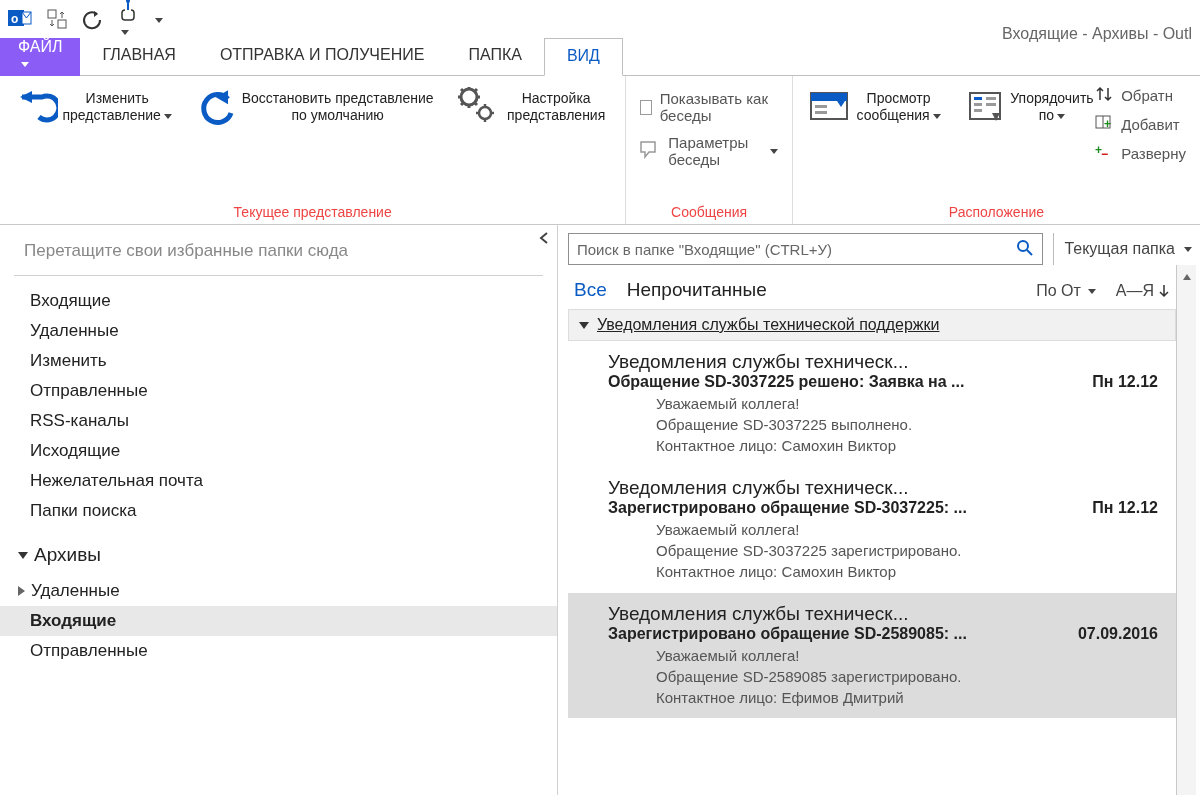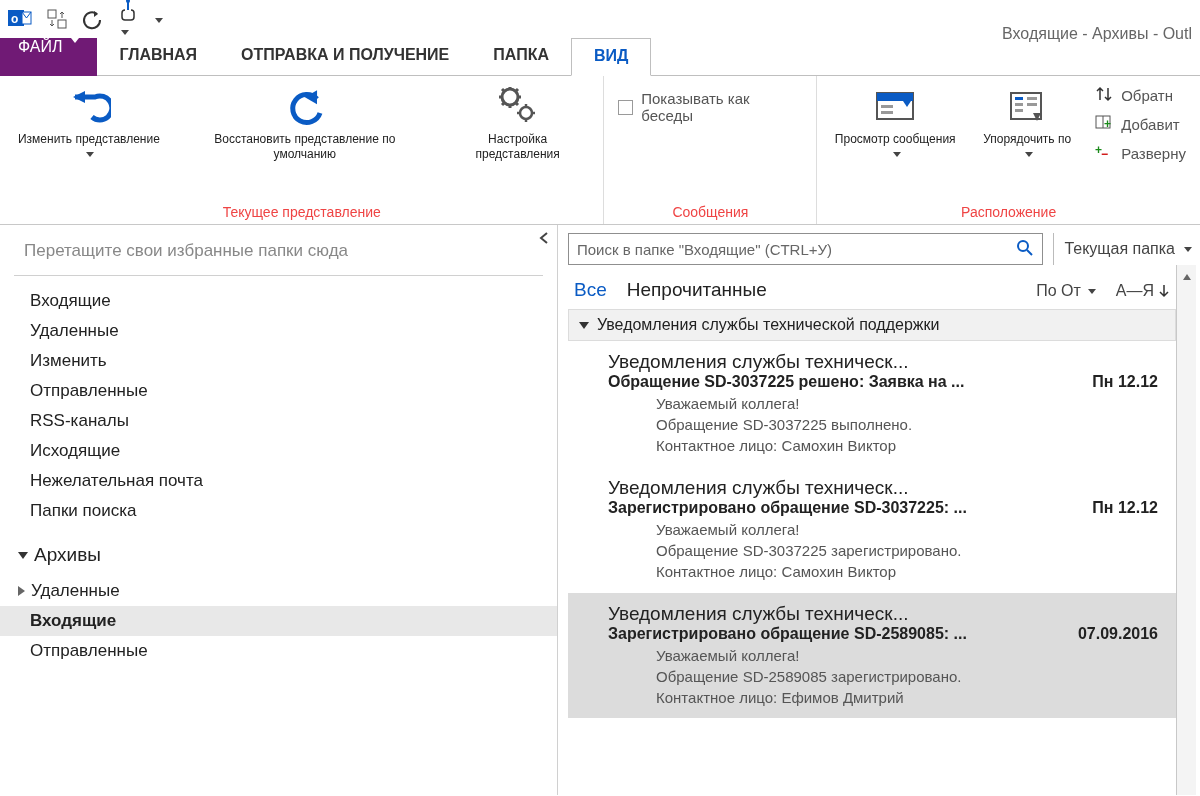--- a/index.html
+++ b/index.html
@@ -42,30 +42,30 @@
   .tabs {
     display: flex;
     align-items: stretch;
     height: 38px;
     font-size: 16px;
   }
   .tab {
     padding: 8px 22px 0 22px;
     color: #333;
     cursor: pointer;
-    font-weight: bold;
   }
   .tab.file {
-    background: #701a75;
+    background: #8b5cf6;
     color: #fff;
     font-weight: 400;
     display: flex;
     align-items: flex-start;
     gap: 6px;
     padding: 0 18px;
+    flex-direction: column;
   }
   .tab.active {
     color: #0a5bc4;
     border: 1px solid #bfbfbf;
     border-bottom: 1px solid #fff;
     position: relative;
     z-index: 2;
     background: #fff;
   }
 
@@ -91,25 +91,25 @@
     gap: 20px;
     padding-top: 6px;
   }
   .group-label {
     font-size: 14px;
     color: #ef4444;
     padding: 2px 0 4px 0;
   }
   .big-btn {
     display: flex;
-    flex-direction: column;
+    flex-direction: row;
     align-items: center;
     text-align: center;
     gap: 2px;
-    font-size: 12px;
+    font-size: 14px;
     line-height: 1.25;
     cursor: pointer;
     min-width: 90px;
   }
   .big-btn .ico {
     height: 46px;
     display: flex;
     align-items: center;
     justify-content: center;
   }
@@ -236,20 +236,21 @@
   .filterbar .sort { font-size: 16px; color: #444; display: flex; align-items: center; gap: 4px; cursor: pointer; }
 
   .grp-header {
     background: #f1f1f1;
     border: 1px solid #dcdcdc;
     padding: 6px 10px;
     font-size: 16px;
     display: flex;
     align-items: center;
     gap: 8px;
+    text-decoration: underline;
   }
 
   .msg {
     padding: 10px 18px 10px 40px;
     border-bottom: 1px solid #fff;
     position: relative;
   }
   .msg.sel { background: #dcdcdc; }
   .msg .from { font-size: 19px; color: #222; }
   .msg .subj-row { display: flex; align-items: baseline; gap: 12px; }
@@ -383,20 +384,29 @@
     <div class="group-label">Текущее представление</div>
   </div>
 
   <div class="group">
     <div class="group-body">
       <div class="col-vert">
         <div class="mini-item">
           <span class="cbx"></span>
           <span>Показывать как беседы</span>
         </div>
+        <div class="mini-item">
+          <span>
+            <svg width="20" height="18">
+                <path d="M1 1 h14 v10 h-6 l-4 5 v-5 h-4 z" fill="none" stroke="#999" stroke-width="1.5"></path>
+              </svg>
+          </span>
+          <span>Параметры беседы</span>
+          <span class="caret-down"></span>
+        </div>
       </div>
     </div>
     <div class="group-label">Сообщения</div>
   </div>
 
   <div class="group" style="border-right:none">
     <div class="group-body">
       <div class="big-btn">
         <div class="ico">
           <svg width="44" height="40">

